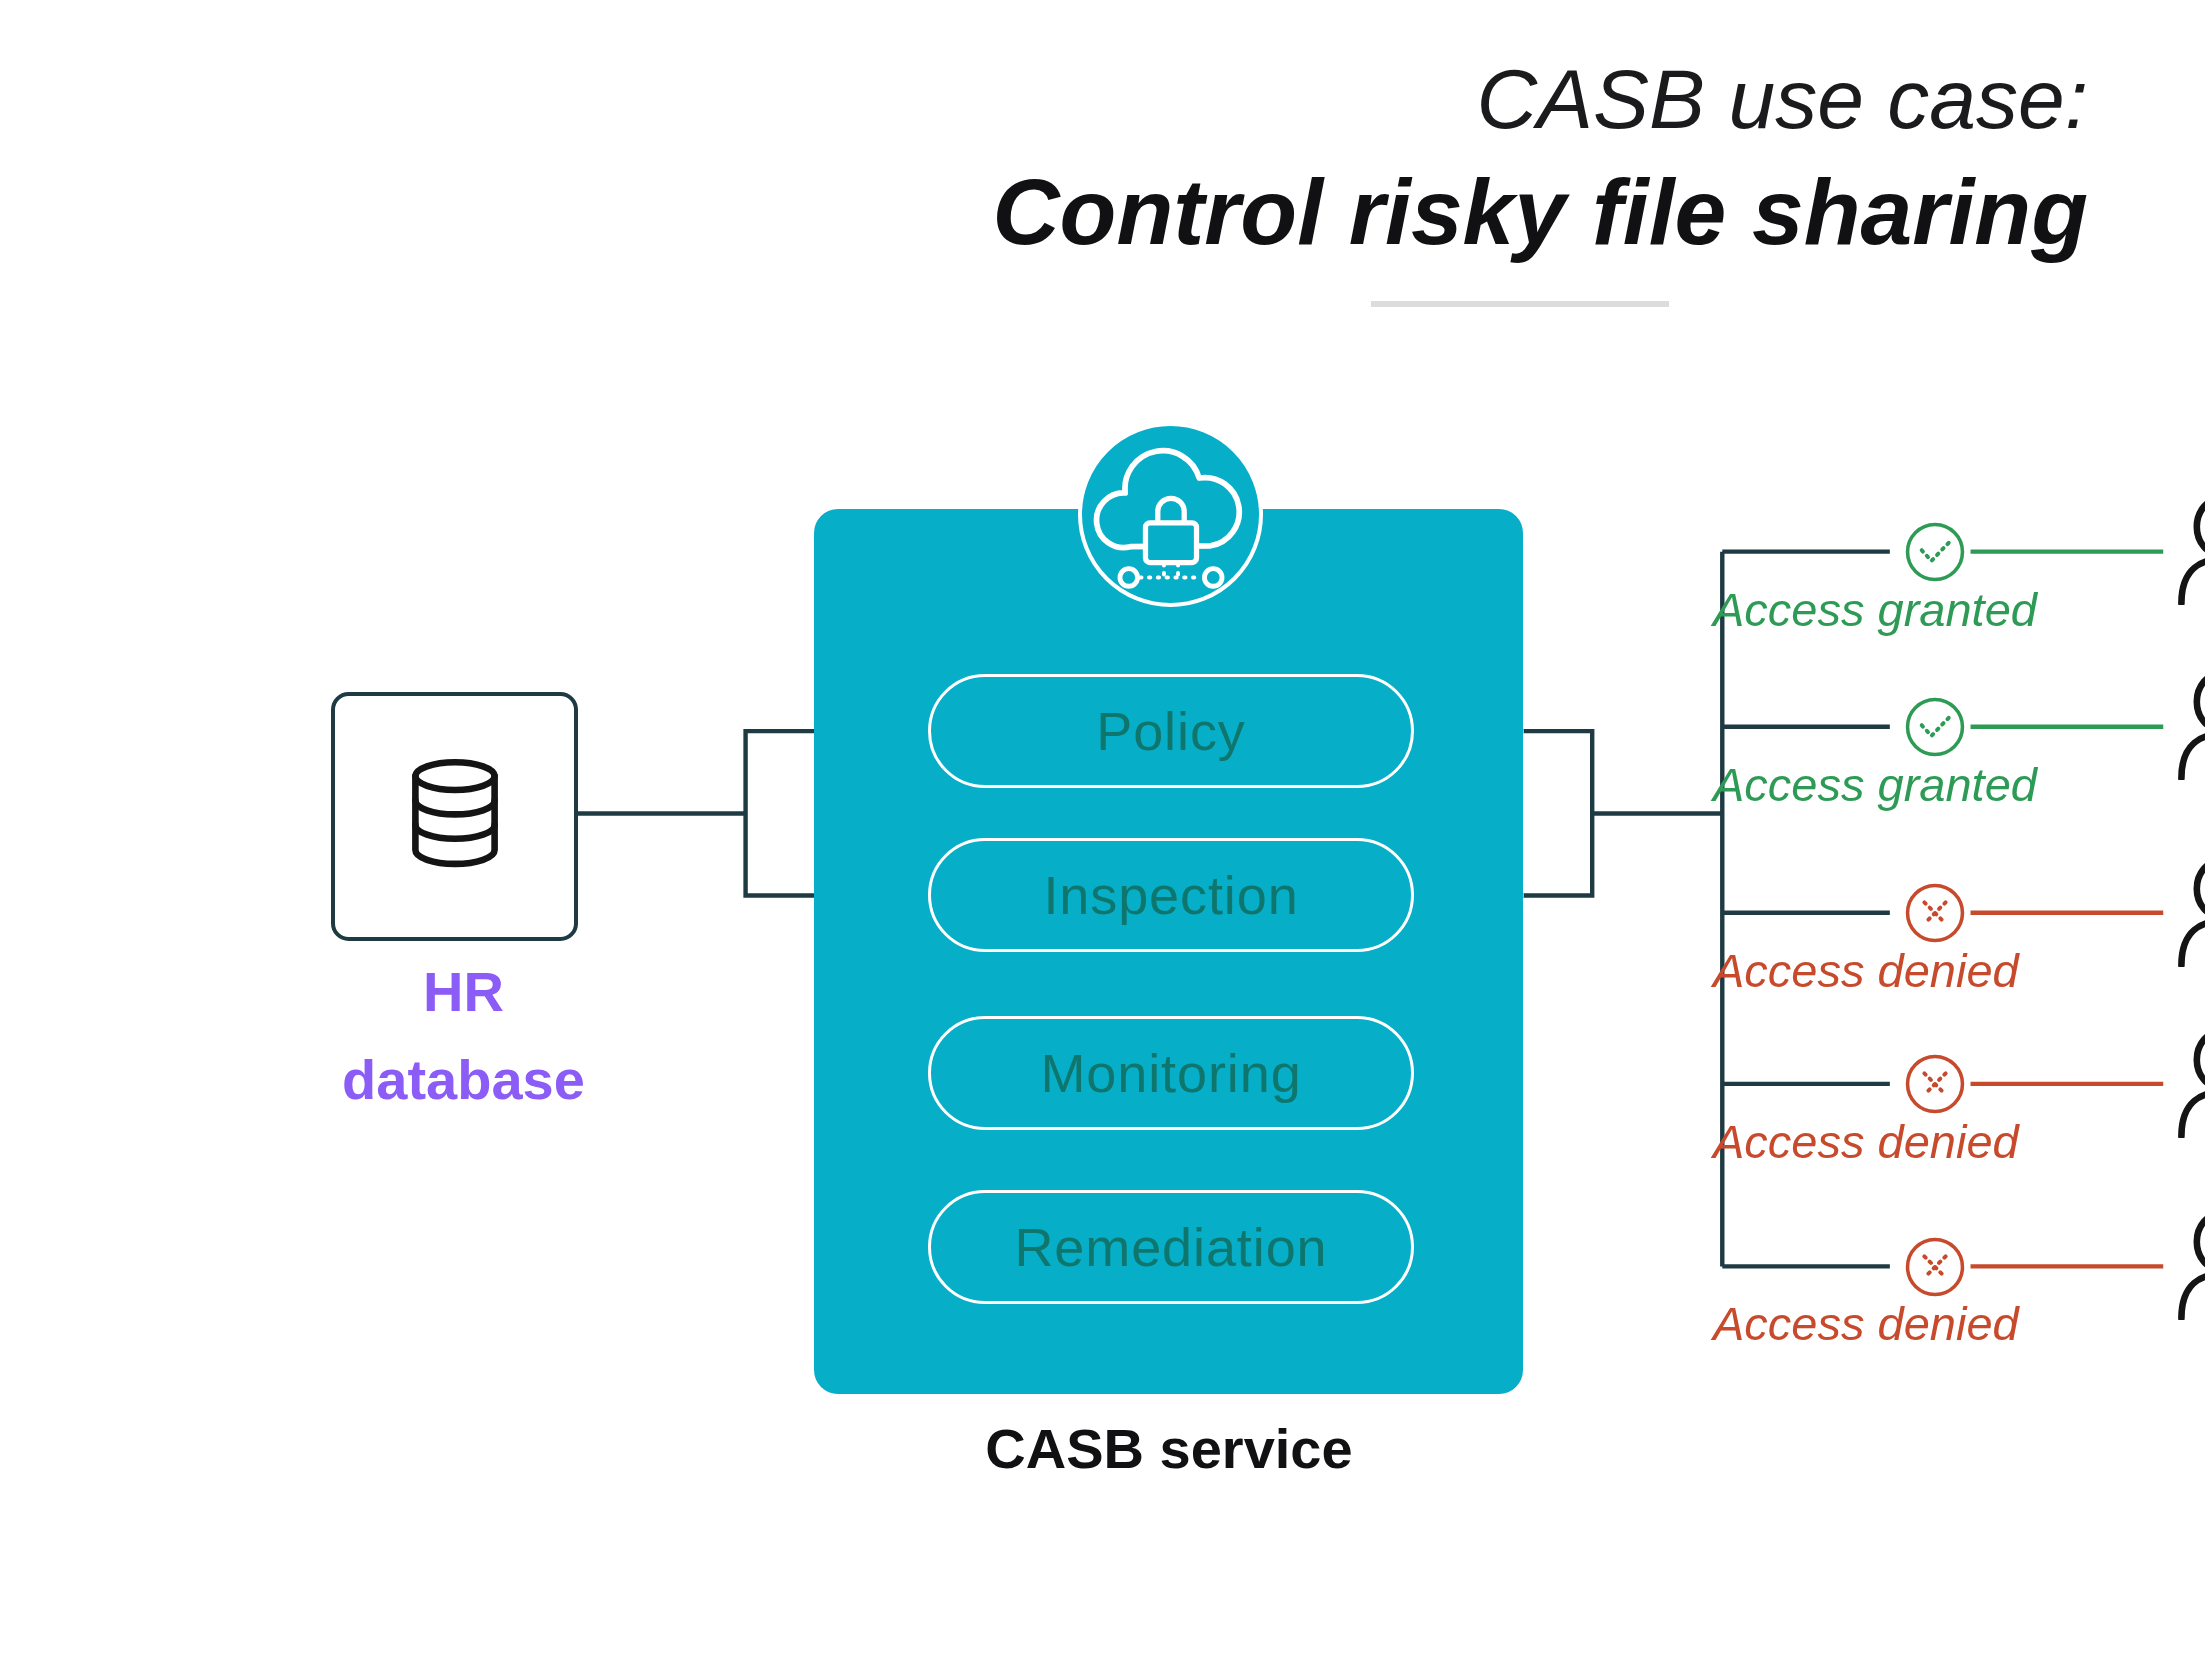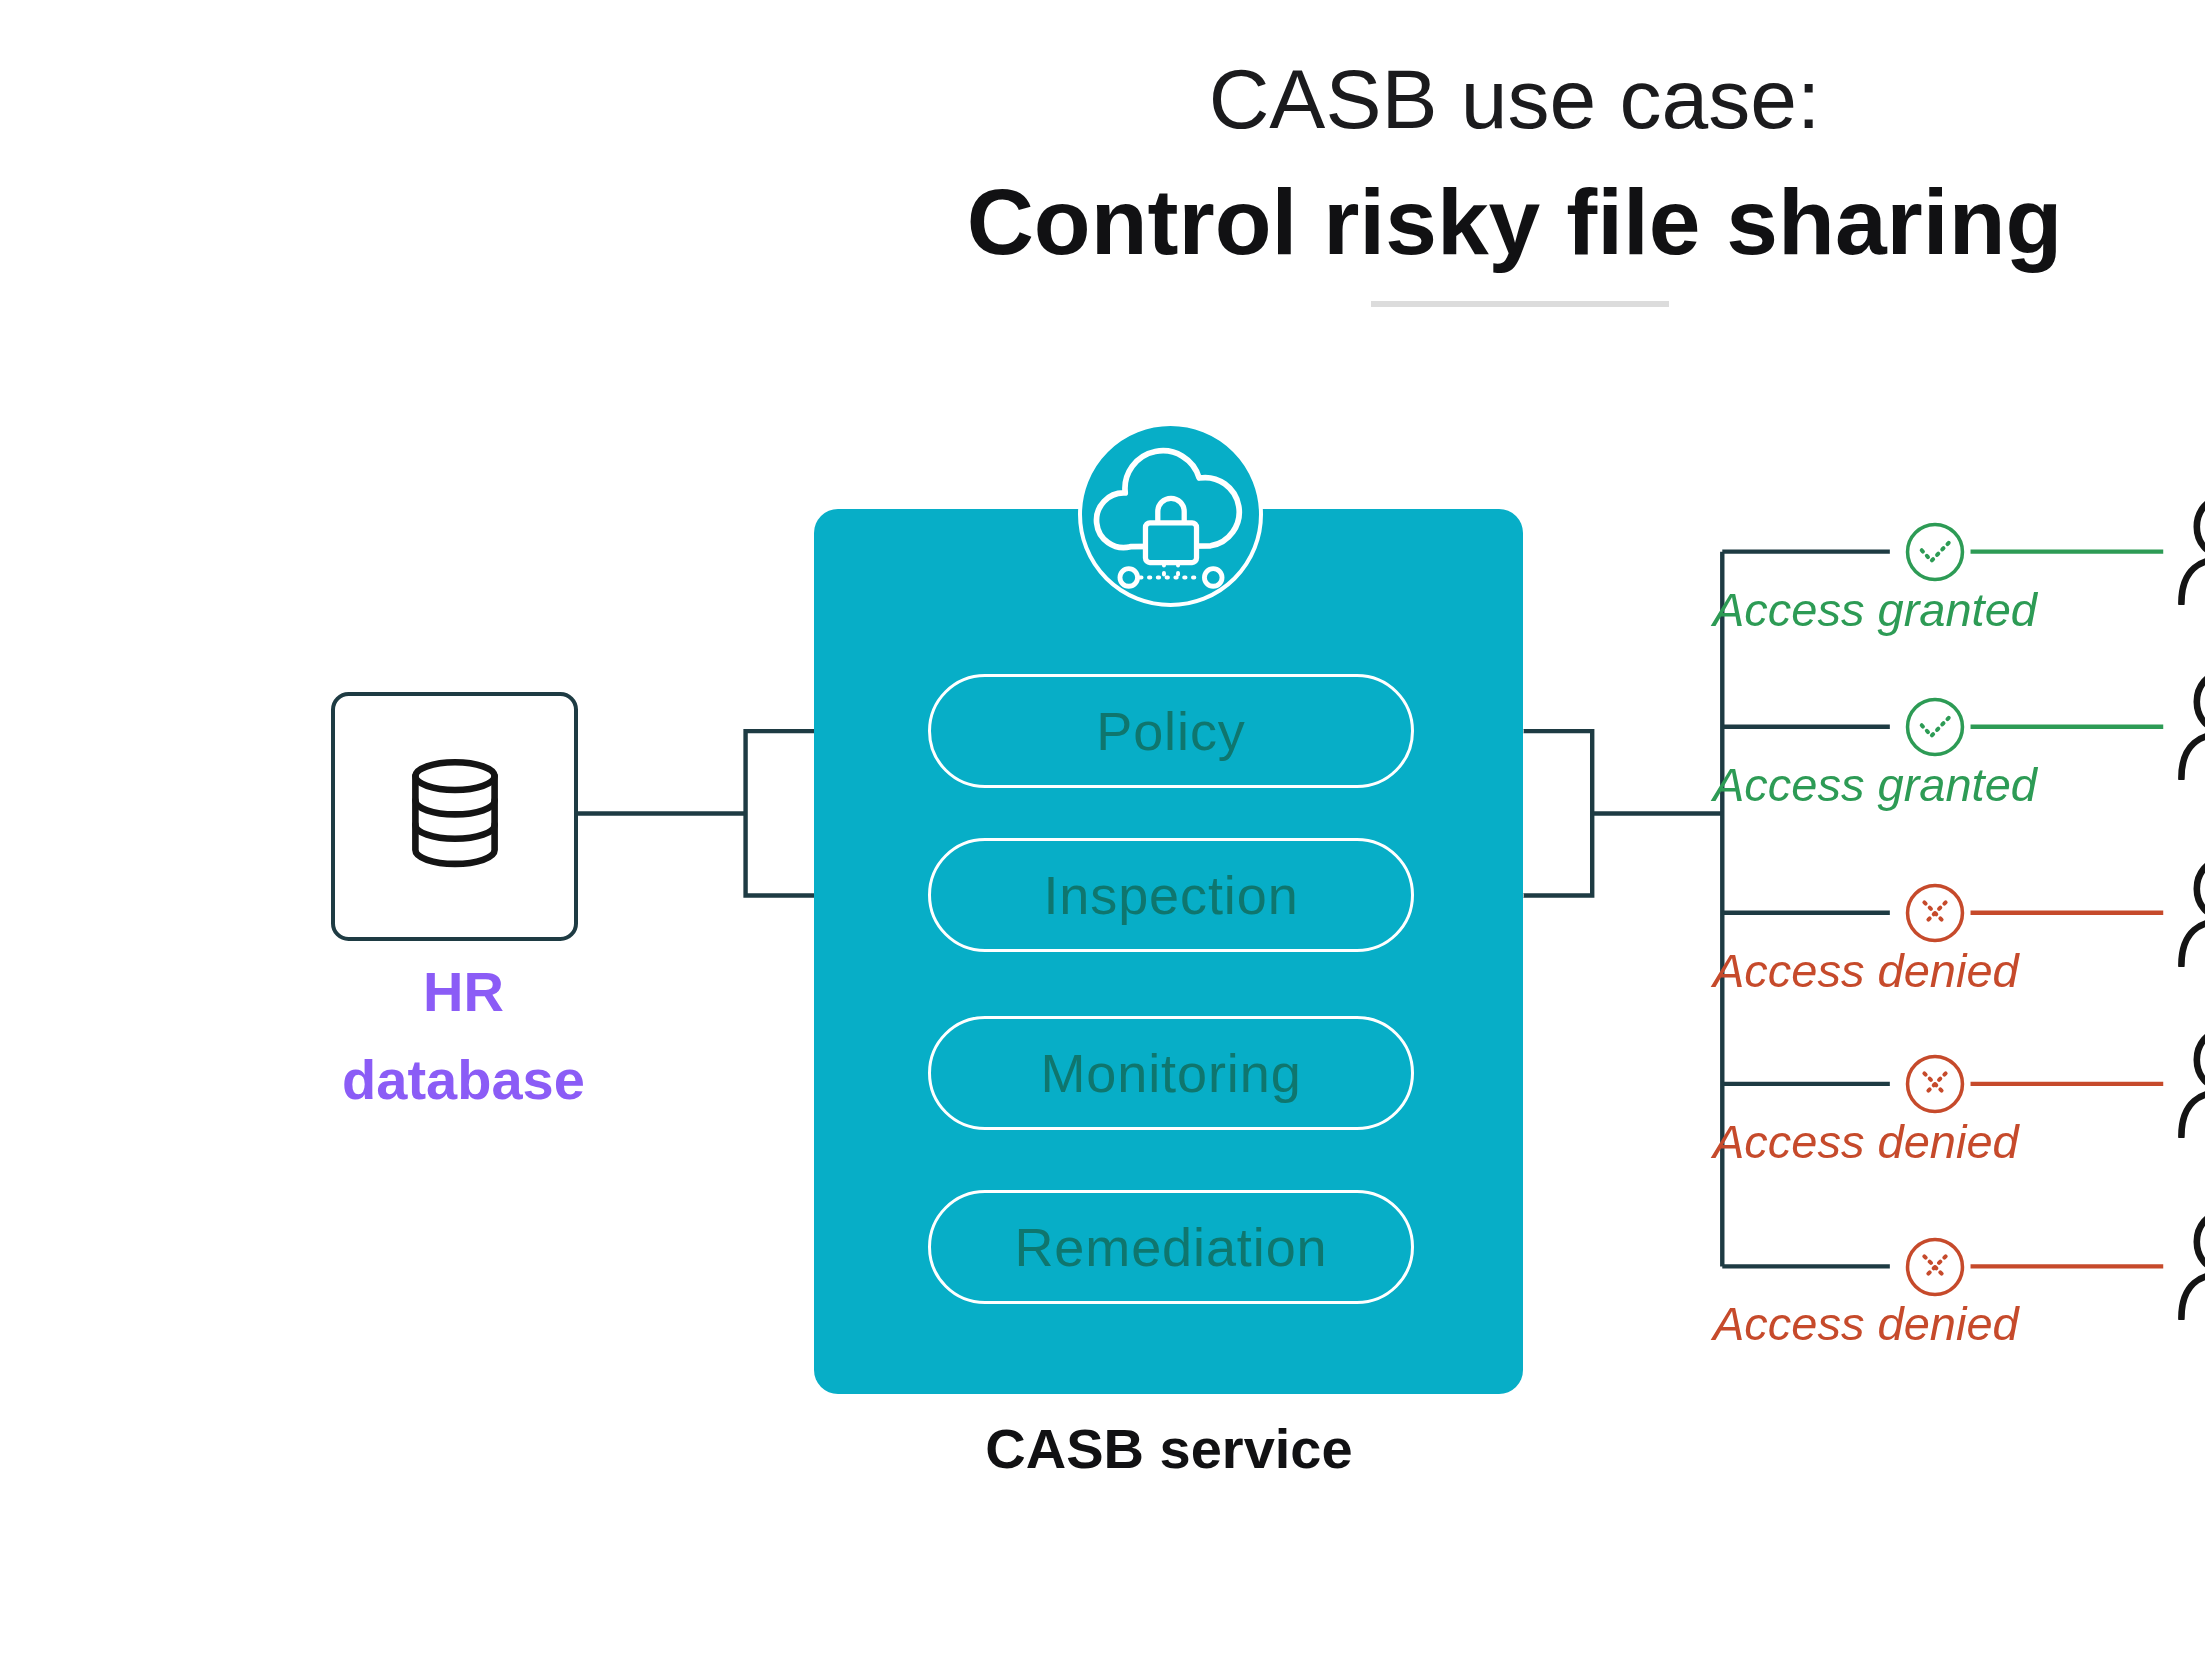--- a/index.html
+++ b/index.html
@@ -11,33 +11,34 @@
     overflow: hidden;
     font-family: "Liberation Sans", sans-serif;
     color: #1b1b1d;
   }
 
   
   .title-block {
     position: absolute;
     left: 941px; top: 46px;
     width: 1147px;
-    text-align: center;
+    text-align: right;
+    font-style: italic;
   }
   .title-line1 {
     font-size: 84px;
     font-weight: 400;
     line-height: 106px;
     color: #1b1b1d;
   }
   .title-line2 {
     font-size: 93px;
     font-weight: 700;
     line-height: 115px;
-    margin-top: 13px;
+    margin-top: 3px;
     color: #111113;
   }
   .title-divider {
     position: absolute;
     left: 1371px; top: 301px;
     width: 298px; height: 6.2px;
     background: #dcdcdc;
   }
 
   

